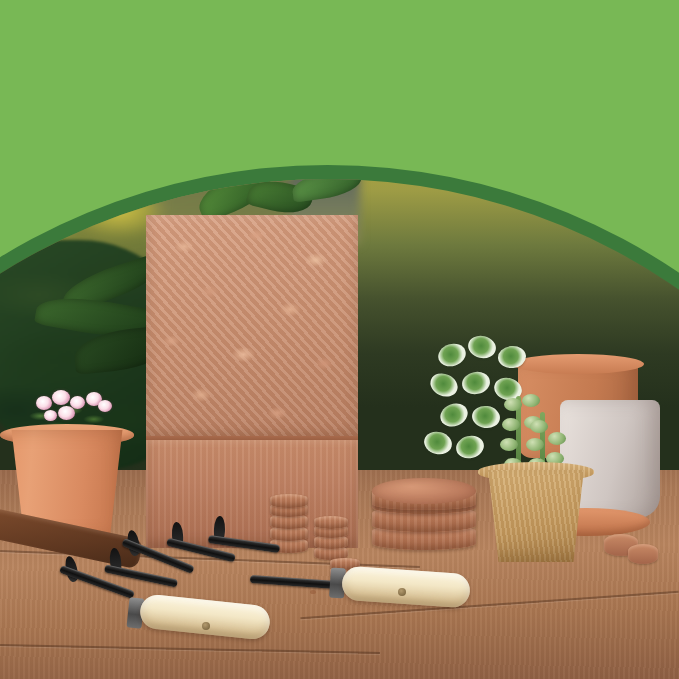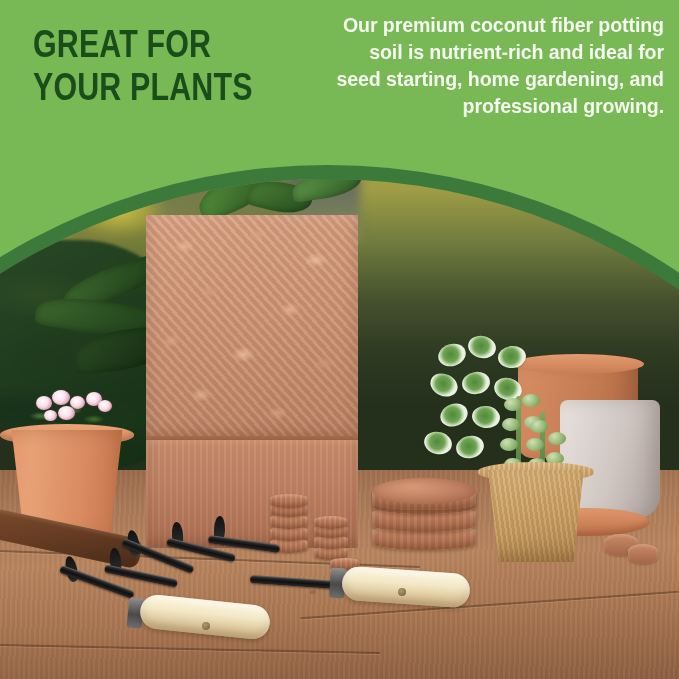--- a/index.html
+++ b/index.html
@@ -541,19 +541,14 @@
         <div class="tine-arm" style="left:104px; top:572px; width:74px; transform:rotate(12deg);"></div>
         <div class="tine-arm" style="left:150px; top:602px; width:84px; transform:rotate(5deg);"></div>
         <div class="ferrule" style="left:128px; top:598px; transform:rotate(6deg);"></div>
         <div class="handle" style="left:140px; top:600px; width:130px; transform:rotate(6deg);"></div>
         <div class="handle-hole" style="left:202px; top:622px;"></div>
       </div>
 
     </div>
   </div>
 
-  <div class="header">
-    <div class="headline">GREAT FOR
-YOUR PLANTS</div>
-    <div class="blurb">Our premium coconut fiber potting soil is nutrient-rich and ideal for seed starting, home gardening, and professional growing.</div>
-  </div>
 
 </div>
 
 </body></html>

